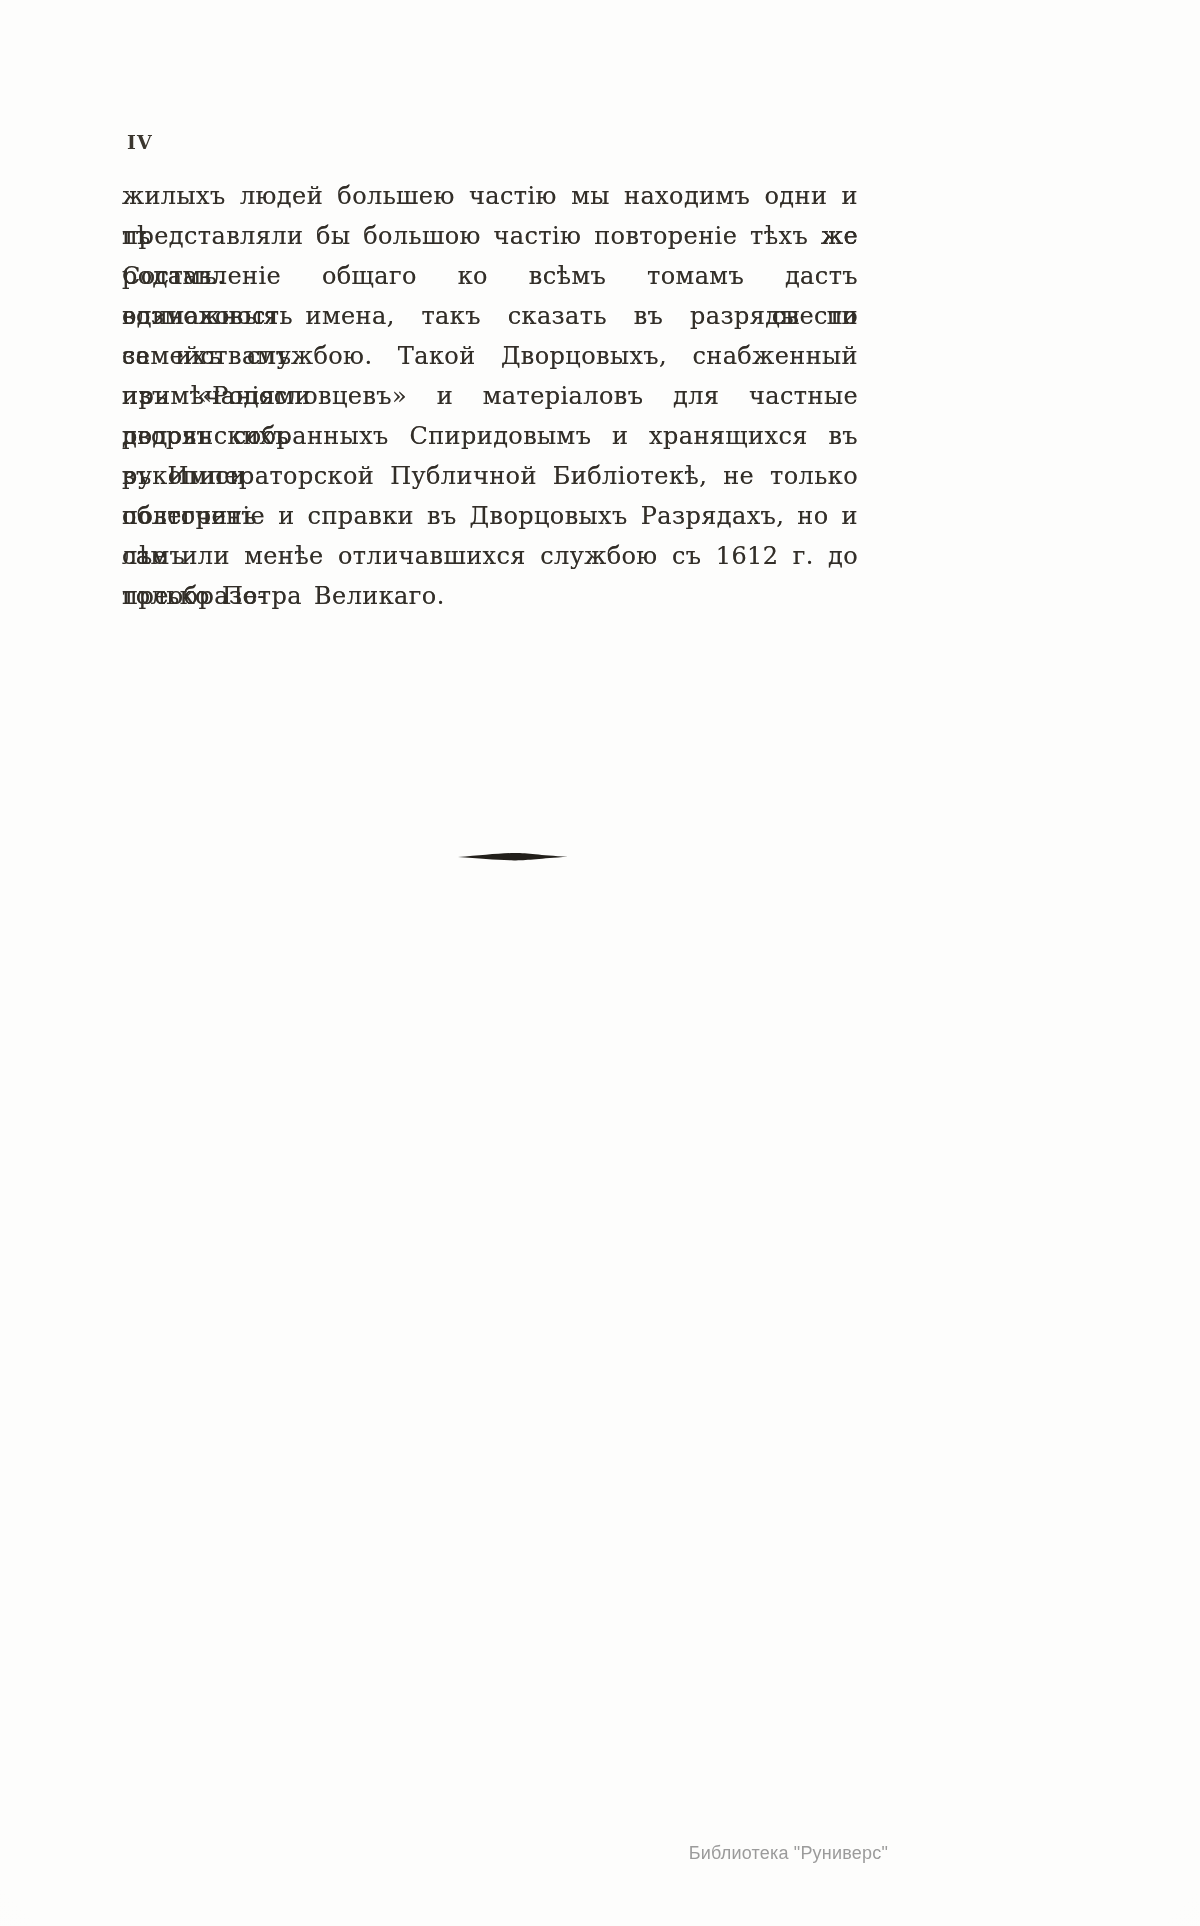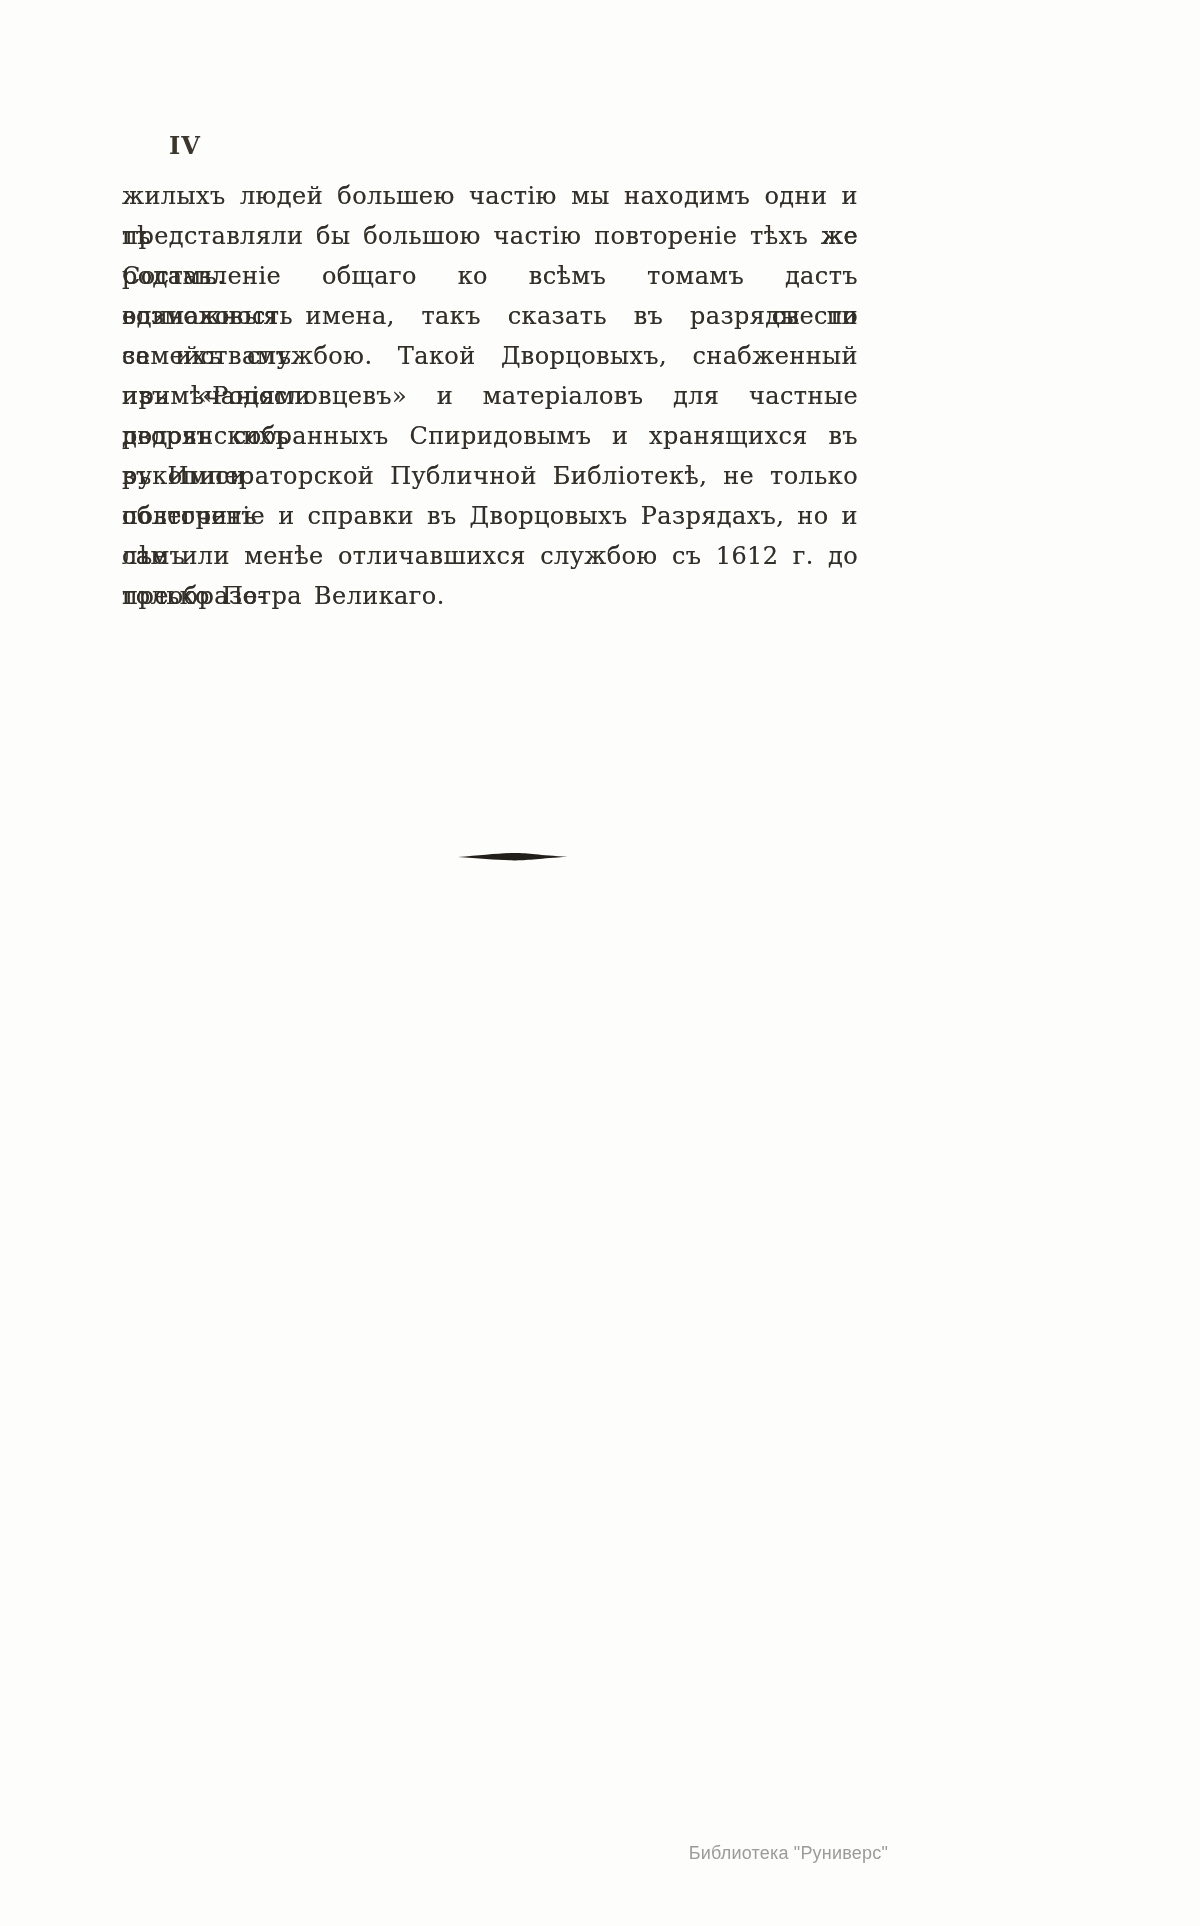--- a/index.html
+++ b/index.html
@@ -13,26 +13,25 @@
     height: 1926px;
     background: radial-gradient(ellipse 140% 120% at 50% 40%, #fdfdfc 60%, #f7f7f5 100%);
     overflow: hidden;
     font-family: "DejaVu Serif", "Liberation Serif", serif;
     color: #34302a;
   }
   .page-number {
     position: absolute;
     left: 127px;
     top: 131px;
-    font-size: 24px;
+    font-size: 19px;
     font-weight: bold;
     letter-spacing: 1px;
     color: #3b362e;
     font-variant: small-caps;
-    margin-left: 42px;
   }
   .text-block {
     position: absolute;
     left: 122px;
     top: 176px;
     width: 736px;
     font-size: 24px;
     line-height: 40px;
     letter-spacing: 0.4px;
     word-spacing: 4px;

